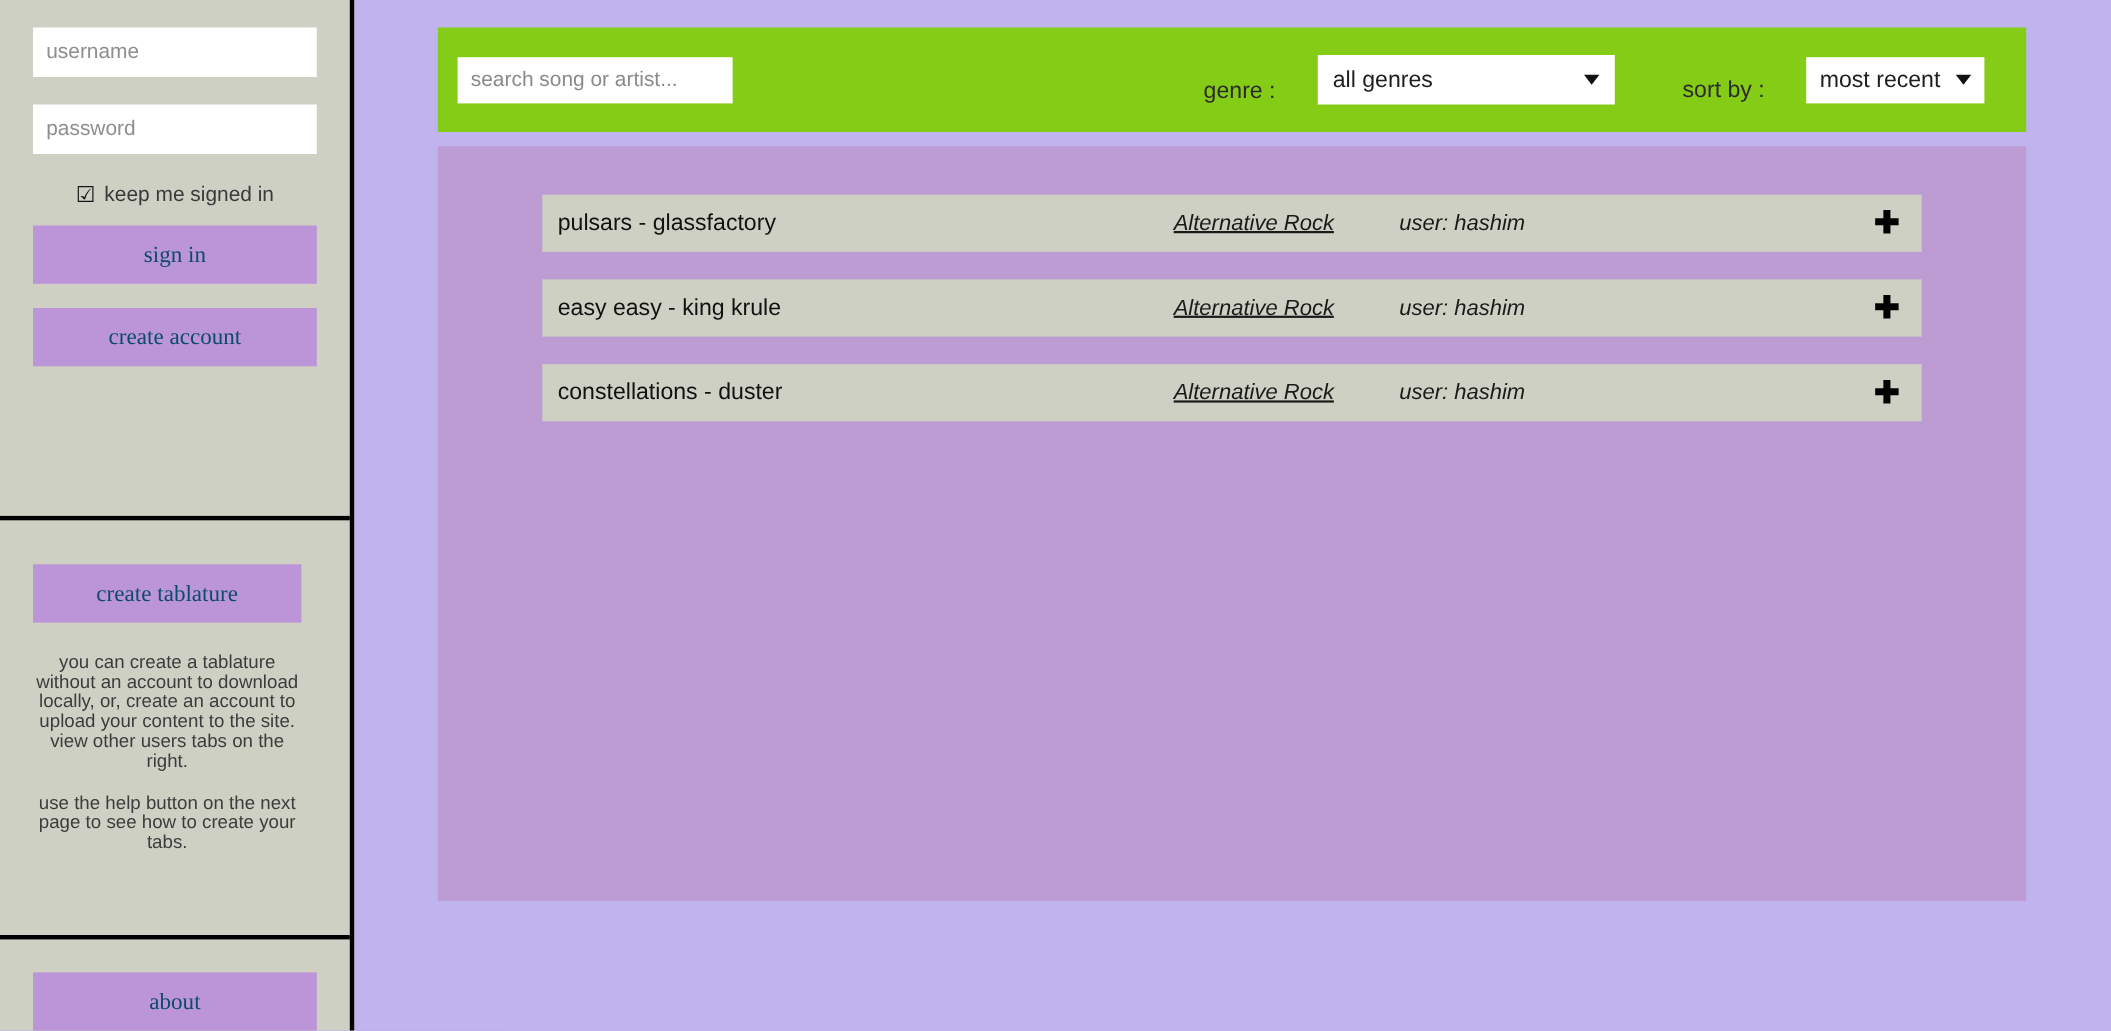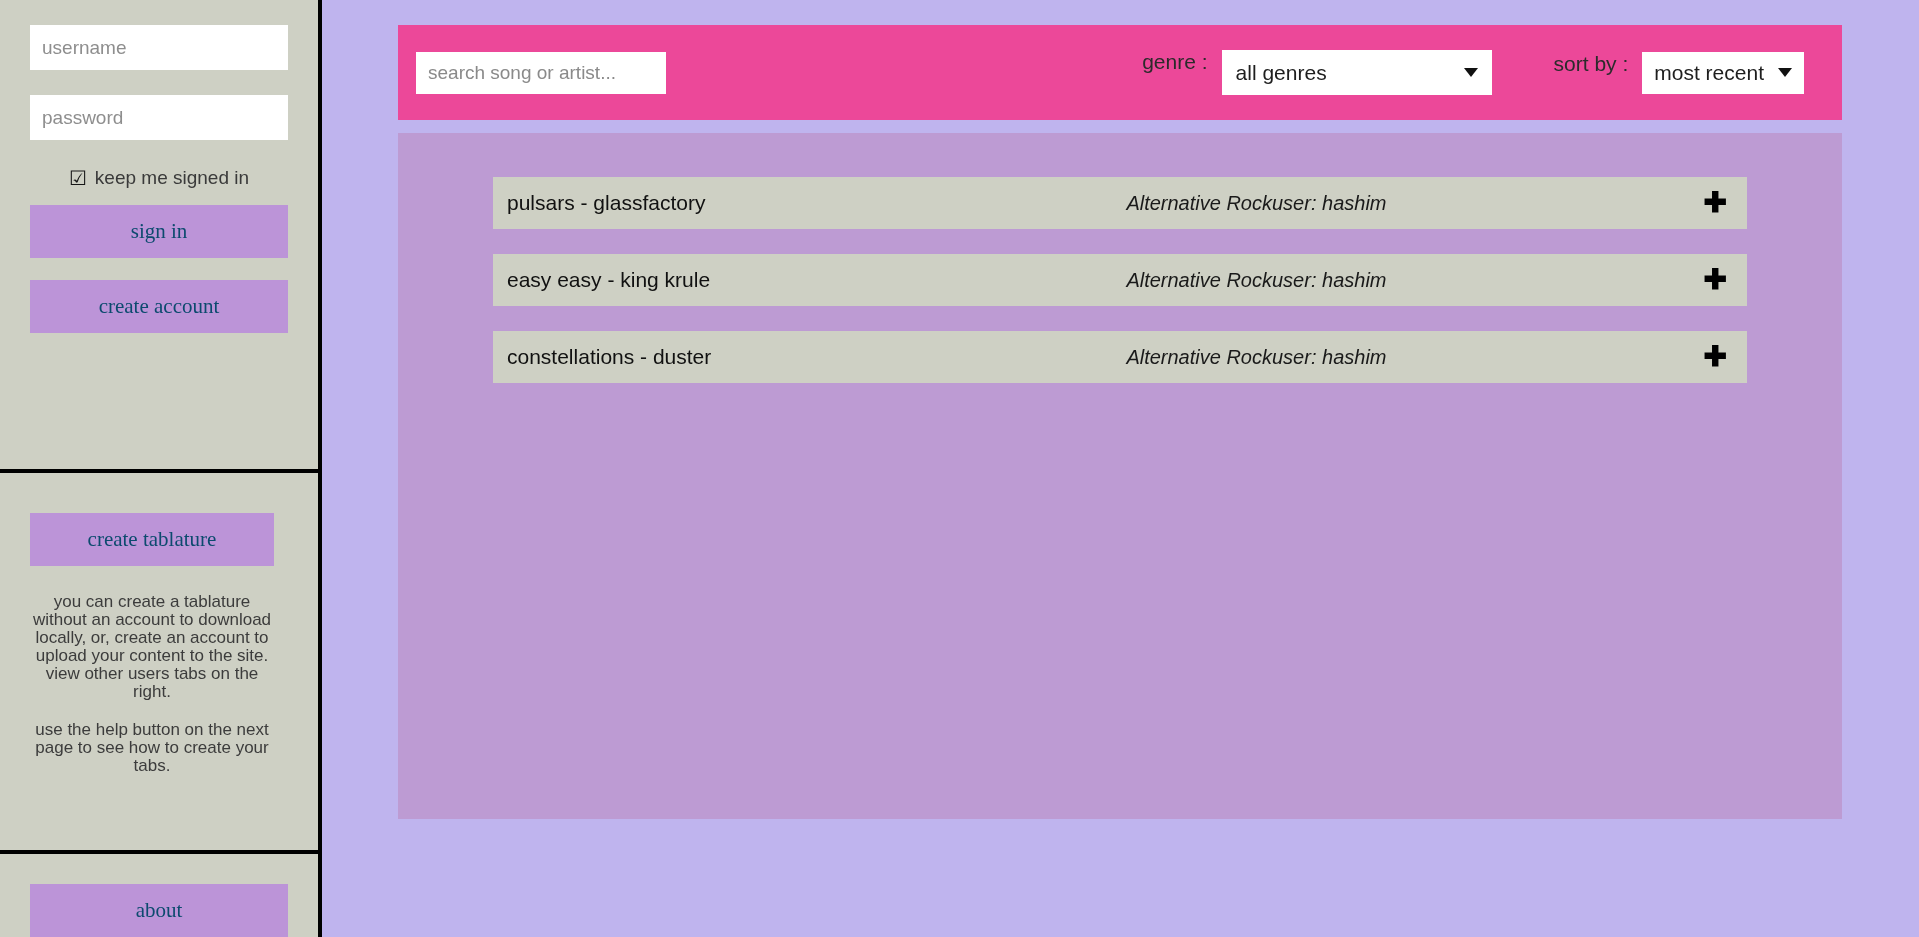--- a/index.html
+++ b/index.html
@@ -56,36 +56,36 @@
     color: #3c3c3c; margin-top: 27px;
   }
   .side-help p + p { margin-top: 20px; }
 
   
   .right { position: relative; flex: 1 1 auto; height: 937px; }
 
   .toolbar {
     position: absolute; left: 76px; top: 25px;
     width: 1444px; height: 95px;
-    background: #ec4899;
+    background: #84cc16;
     display: flex; align-items: center;
   }
 
   .search-input {
     margin-left: 18px;
     width: 250px; height: 42px;
     background: #fff; border: 0; outline: 0;
     font-family: "Liberation Sans", sans-serif;
     font-size: 19px; color: #3c3c3c; padding: 0 12px;
   }
   .search-input::placeholder { color: #8a8a8a; opacity: 1; }
 
   .tb-spacer { flex: 1 1 auto; }
 
-  .tb-group { display: flex; align-items: flex-start; }
+  .tb-group { display: flex; align-items: flex-end; gap: 24px; }
   .tb-label { font-size: 21px; color: #2b2b2b; margin-right: 14px; }
 
   .select {
     position: relative;
     background: #fff;
     display: flex; align-items: center;
     font-size: 21px; color: #1e1e1e;
     cursor: pointer;
   }
   .select .sel-val { white-space: nowrap; }
@@ -109,21 +109,21 @@
 
   .song-row {
     display: flex; align-items: center;
     height: 52px; background: #ced0c4;
     margin-bottom: 25px; padding: 0 20px 0 14px;
     cursor: pointer;
   }
   .song-title { font-size: 21px; color: #111; flex: 0 0 560px; }
   .song-genre {
     font-size: 20px; color: #1a1a1a; font-style: italic;
-    flex: 0 0 205px; text-align: right;
+    flex: 0 0 205px; text-align: left; text-decoration: underline;
   }
   .song-user {
     font-size: 20px; color: #1a1a1a; font-style: italic;
     flex: 1 1 auto;
   }
   .song-add {
     font-size: 28px; font-weight: bold; color: #000;
     line-height: 1; cursor: pointer; user-select: none;
   }
 </style>

